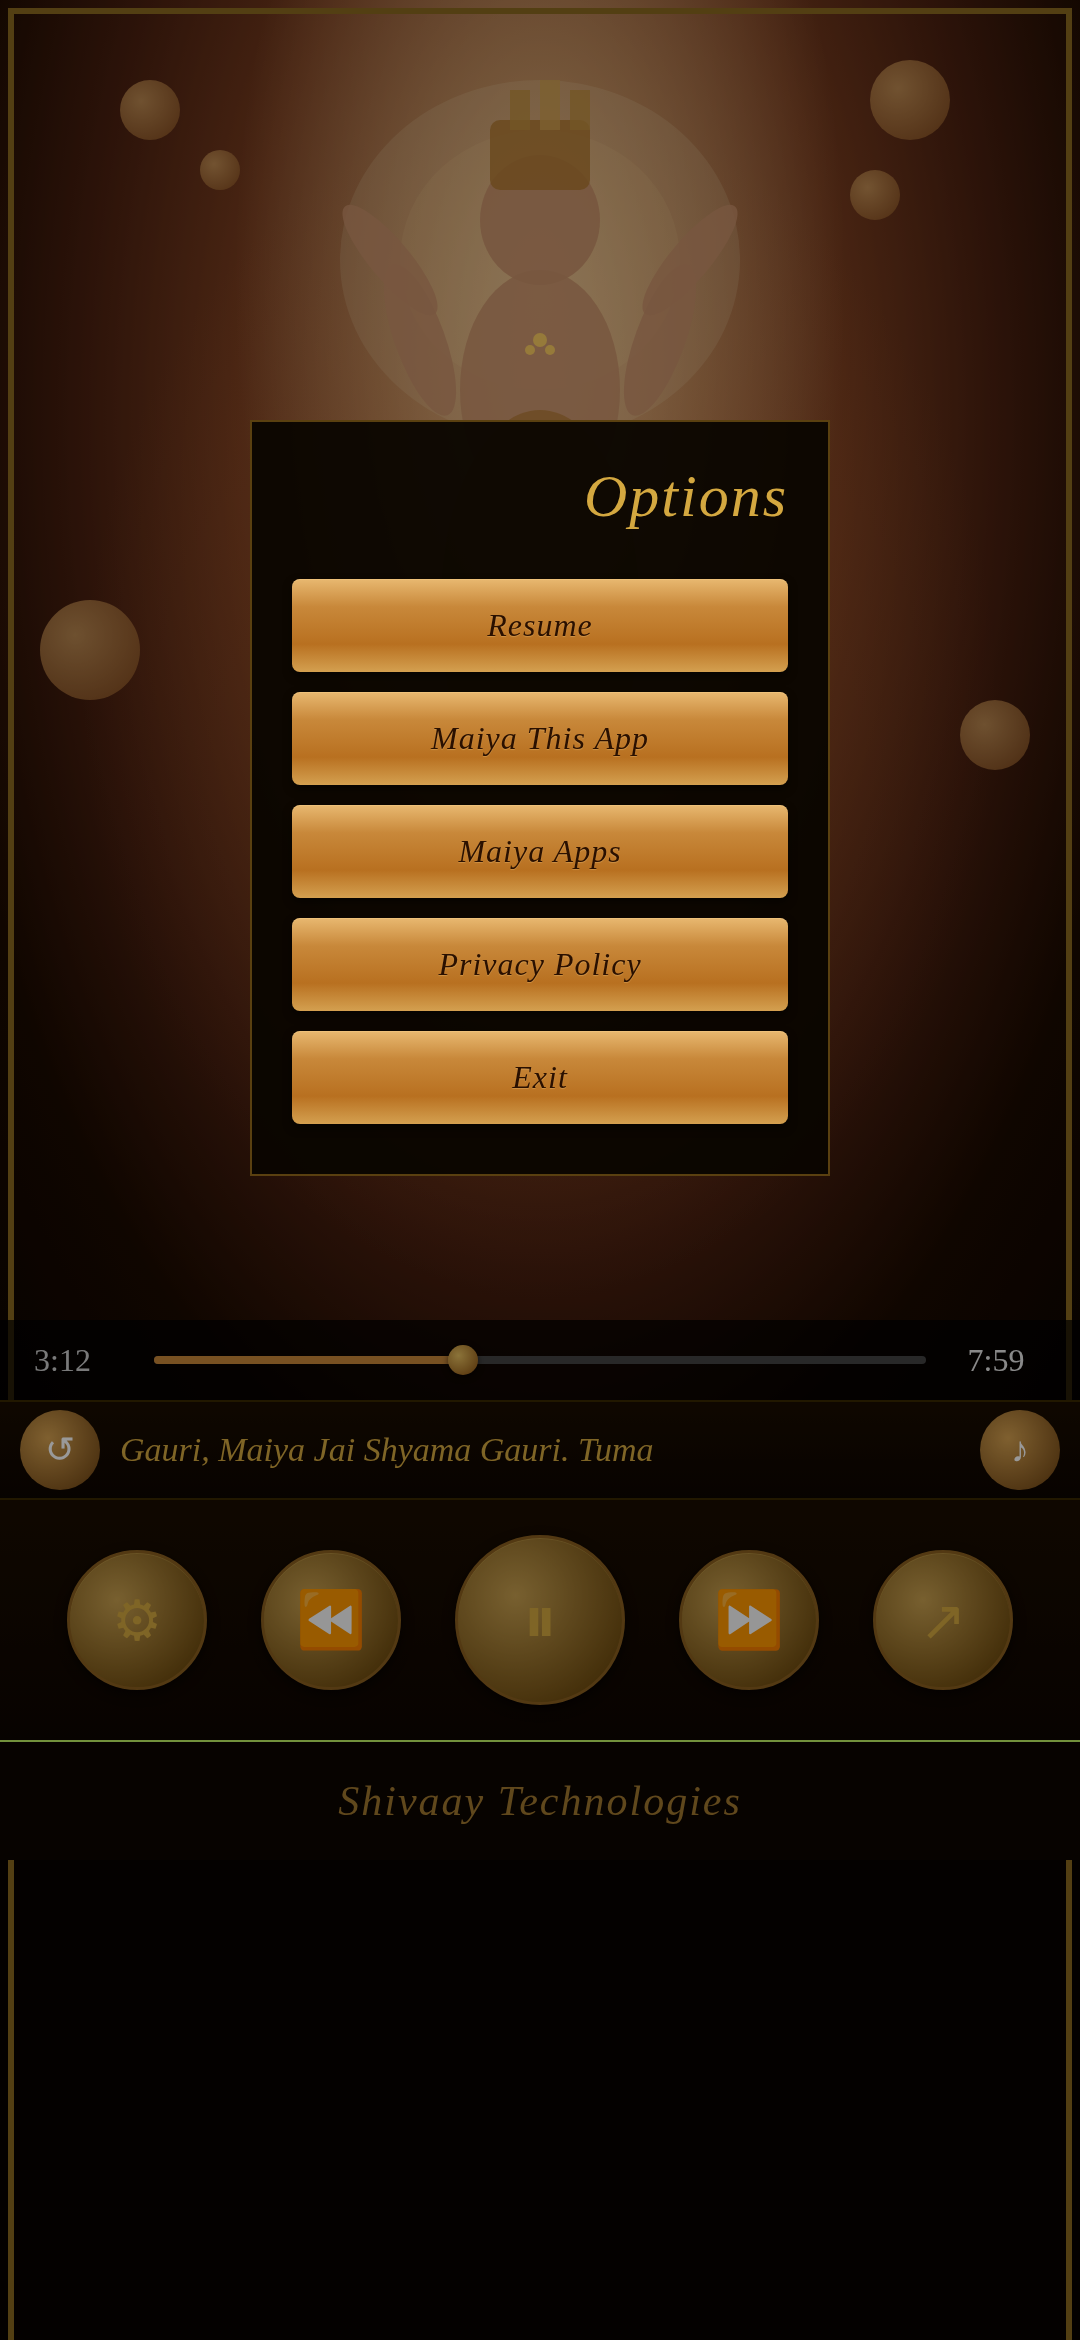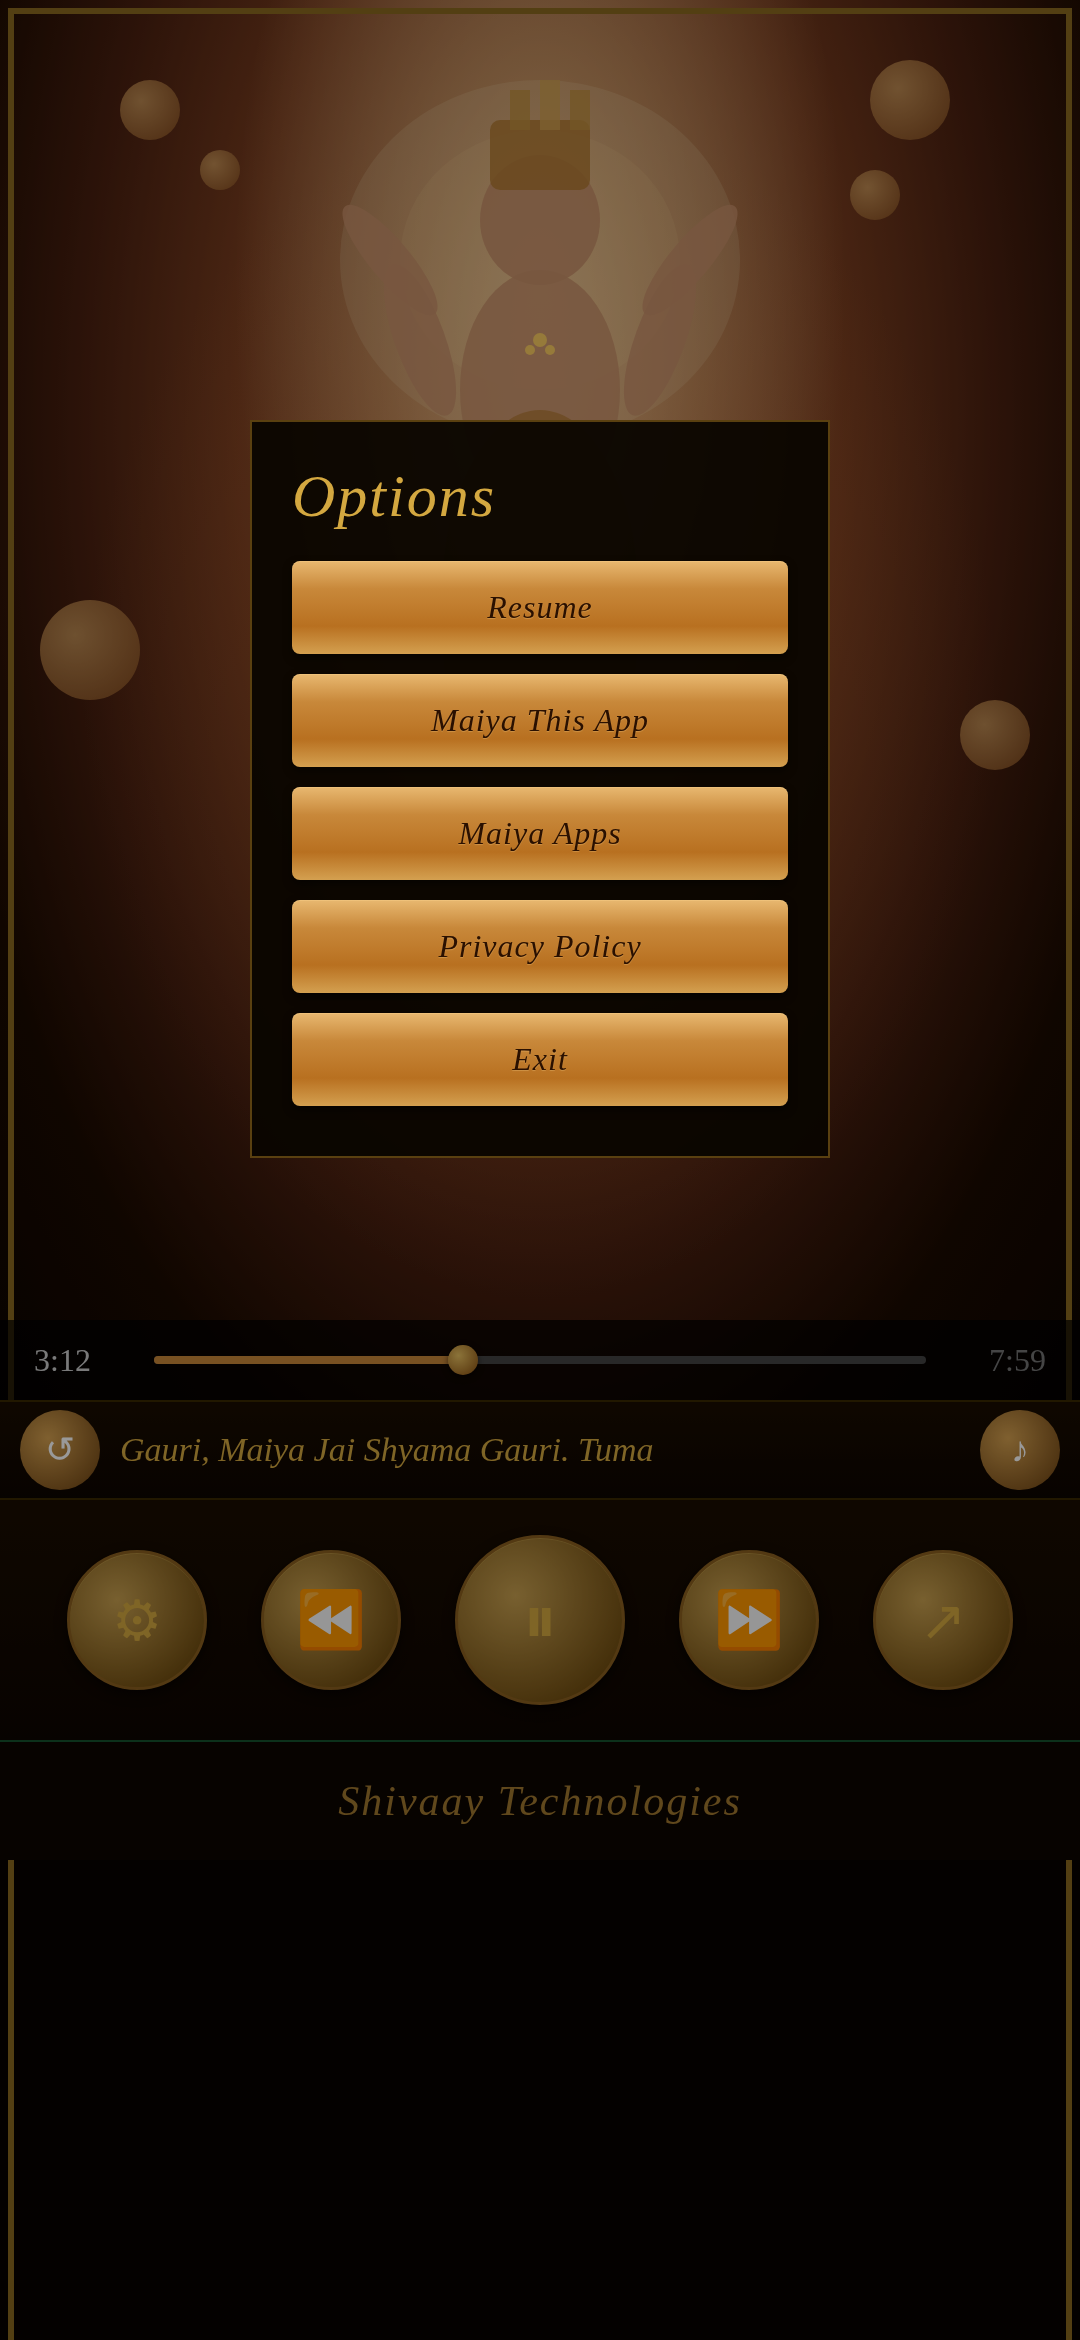--- a/index.html
+++ b/index.html
@@ -81,27 +81,27 @@
       width: 580px;
       background: rgba(10, 5, 0, 0.95);
       border: 2px solid #5a4010;
       padding: 40px 40px 50px 40px;
       display: flex;
       flex-direction: column;
       gap: 20px;
     }
 
     .modal-title {
-      text-align: left;
+      text-align: right;
       font-size: 60px;
       color: #d4a840;
       font-style: italic;
       font-family: Georgia, serif;
       letter-spacing: 2px;
-      margin-bottom: 10px;
+      margin-bottom: 28px;
     }
 
     .option-btn {
       width: 100%;
       padding: 28px 20px;
       background: linear-gradient(to bottom, #e8b870 0%, #c8883a 30%, #b87020 70%, #d4a050 100%);
       border: none;
       border-radius: 8px;
       font-size: 32px;
       font-family: Georgia, serif;
@@ -127,24 +127,24 @@
       z-index: 6;
     }
 
     .time-start {
       color: #cccccc;
       font-size: 32px;
       min-width: 100px;
     }
 
     .time-end {
-      color: #737373;
+      color: #e5e5e5;
       font-size: 32px;
       min-width: 100px;
-      text-align: right;
+      text-align: center;
     }
 
     .progress-bar-container {
       flex: 1;
       height: 8px;
       background: #444;
       margin: 0 20px;
       border-radius: 4px;
       position: relative;
     }
@@ -279,21 +279,21 @@
       position: absolute;
       bottom: 480px;
       left: 0;
       right: 0;
       height: 120px;
       background: #0d0500;
       display: flex;
       align-items: center;
       justify-content: center;
       z-index: 6;
-      border-top: 2px solid #14532d;
+      border-top: 2px solid #bef264;
       margin-top: 22px;
     }
 
     .branding-text {
       font-size: 42px;
       color: #a07830;
       font-style: italic;
       font-family: Georgia, serif;
       letter-spacing: 2px;
     }

